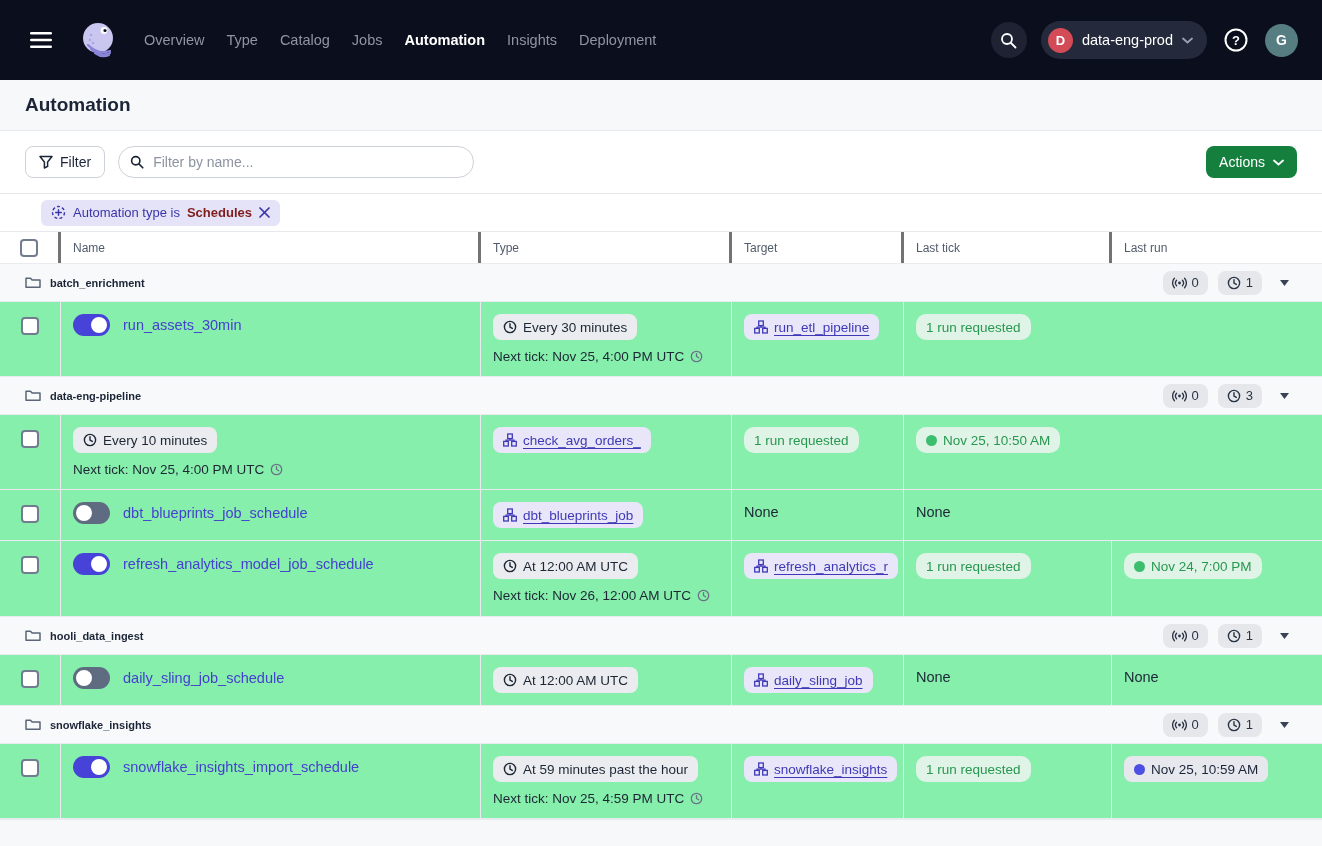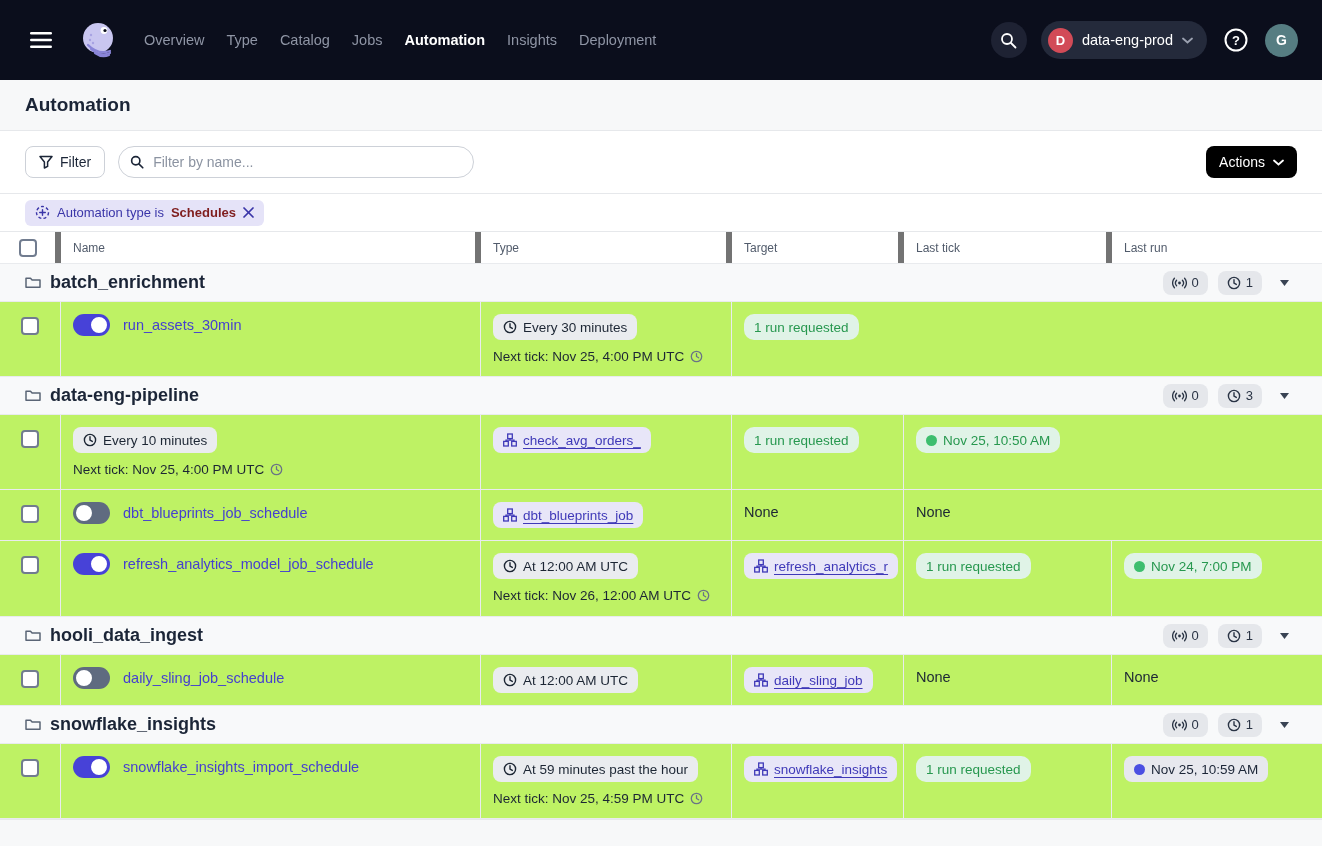--- a/index.html
+++ b/index.html
@@ -63,68 +63,68 @@
   }
   .search-box { position:relative; }
   .search-box .mag { position:absolute; left:12px; top:9px; color:#1B2537; }
   .search-input {
     width:356px; height:32px; border:1px solid #CDD1D8; border-radius:16px;
     padding:0 12px 0 34px; font-size:14px; font-family:inherit; color:#1B2537; outline:none;
   }
   .search-input::placeholder { color:#8B93A1; }
   .toolbar-spacer { flex:1; }
   .actions-btn {
-    height:32px; background:#000000; border:none; border-radius:8px; color:#fff;
+    height:32px; background:#15803d; border:none; border-radius:8px; color:#fff;
     display:flex; align-items:center; gap:8px; padding:0 13px; font-size:14px;
     cursor:pointer; font-family:inherit;
   }
 
   
   .tag-row {
     height:39px; border-top:1px solid #E6E8EB; border-bottom:1px solid #E6E8EB;
-    display:flex; align-items:center; padding:0 25px; background:#fff; flex-shrink:0;
+    display:flex; align-items:center; padding:0 41px; background:#fff; flex-shrink:0;
   }
   .filter-tag {
     height:26px; background:#E5E3F8; border-radius:6px; display:flex; align-items:center;
     gap:7px; padding:0 10px; font-size:13px; color:#3A35A8; cursor:pointer;
   }
   .filter-tag strong { color:#7f1d1d; }
   .filter-tag .x-icon { cursor:pointer; color:#3A35A8; }
 
   
   .table { flex-shrink:0; }
   .grid {
     display:grid; grid-template-columns:61px 420px 251px 172px 208px auto;
   }
   .thead { height:32px; border-bottom:1px solid #E9EBEE; }
   .thead .cell {
     font-size:12px; color:#515B6B; display:flex; align-items:center; padding:0 12px;
-    border-right:6px solid #737373;
+    border-right:3px solid #737373;
   }
   .thead .cell:last-child { border-right:none; }
   .checkbox-cell { display:flex; justify-content:center; }
   .checkbox {
     width:18px; height:18px; border:2px solid #717C8F; border-radius:4px; background:#fff;
     cursor:pointer; flex-shrink:0;
   }
 
   .group-row {
     height:38px; background:#F8F9FA; border-bottom:1px solid #E9EBEE;
     display:flex; align-items:center; gap:9px; padding:0 25px;
   }
   .group-row .folder { color:#5A6576; }
-  .group-name { font-size:18px; font-weight:bold; color:#1B2537; }
+  .group-name { font-size:11px; font-weight:bold; color:#1B2537; }
   .group-right { margin-left:auto; display:flex; align-items:center; gap:10px; }
   .count-badge {
     height:24px; background:#E5E7EB; border-radius:8px; display:flex; align-items:center;
     gap:5px; padding:0 9px; font-size:13px; color:#2A3445;
   }
   .caret-btn { background:none; border:none; cursor:pointer; color:#394353; padding:4px 8px; }
 
-  .data-row { border-bottom:1px solid #E9EBEE; background:#bef264;text-align:right; }
+  .data-row { border-bottom:1px solid #E9EBEE; background:#86efac;text-align:right; }
   .data-row .cell {
     border-right:1px solid #E9EBEE; padding:12px 12px; display:flex;
     flex-direction:column; align-items:flex-start; gap:9px;
   }
   .data-row .cell:last-child { border-right:none; }
   .data-row .checkbox-cell { flex-direction:row; justify-content:center; padding:15px 0 0 0; }
   .row-tall { min-height:68px; }
   .row-taller { min-height:76px; }
   .row-short { min-height:50px; }
   .row-shorter { min-height:46px; }
@@ -357,20 +357,33 @@
         <span>Next tick: Nov 25, 4:00 PM UTC</span>
         <span class="clock-after">
             <svg width="13" height="13" viewBox="0 0 14 14" fill="none" stroke="#6A7486" stroke-width="1.4" stroke-linecap="round">
               <circle cx="7" cy="7" r="5.6"></circle>
               <polyline points="7,3.8 7,7 9.3,8.4"></polyline>
             </svg>
           </span>
       </div>
     </div>
     <div class="cell">
+      <span class="pill pill-lavender">
+        <span>
+            <svg width="14" height="14" viewBox="0 0 14 14" fill="none" stroke="#3F39B8" stroke-width="1.3">
+              <rect x="4.7" y="1" width="4.6" height="4.6"></rect>
+              <rect x="0.7" y="8.4" width="4.6" height="4.6"></rect>
+              <rect x="8.7" y="8.4" width="4.6" height="4.6"></rect>
+              <path d="M7 5.6v1.5M3 8.4V7.1h8v1.3"></path>
+            </svg>
+          </span>
+        <span class="target-text">run_etl_pipeline</span>
+      </span>
+    </div>
+    <div class="cell">
         <span class="pill pill-green">
           <span>1 run requested</span>
         </span>
       </div>
   </div>
 
   <div class="group-row">
     <span class="folder">
       <svg width="16" height="13" viewBox="0 0 16 13" fill="none" stroke="#5A6576" stroke-width="1.5" stroke-linejoin="round">
           <path d="M1 2.2h4.5l1.6 1.8H15v7.3H1z"></path>

